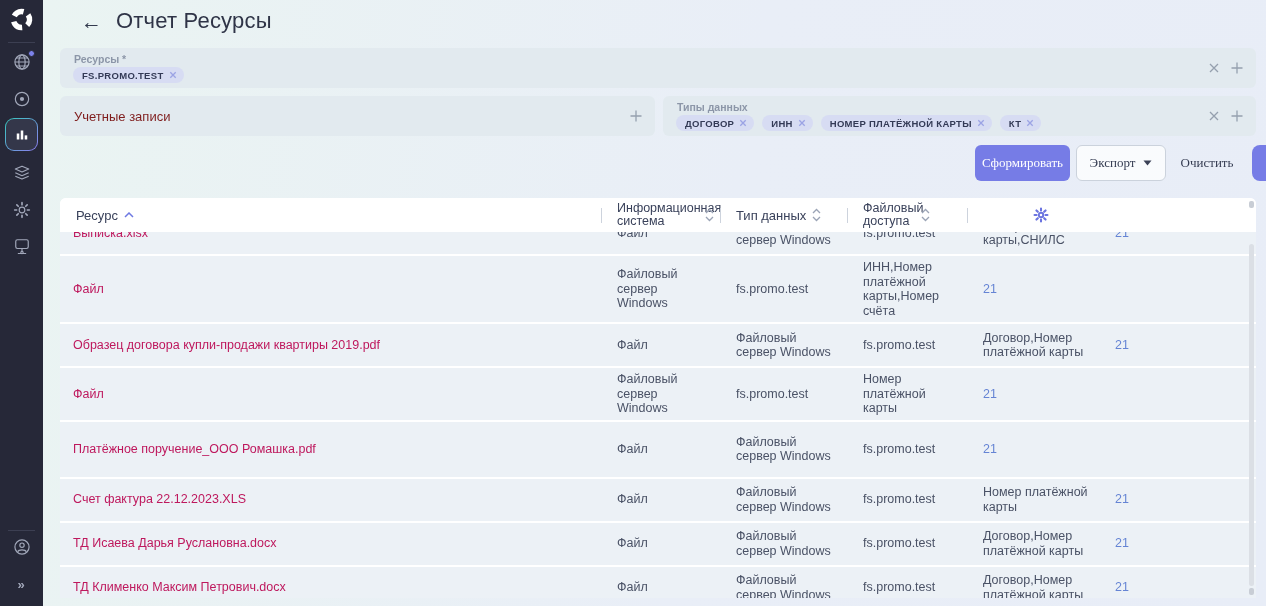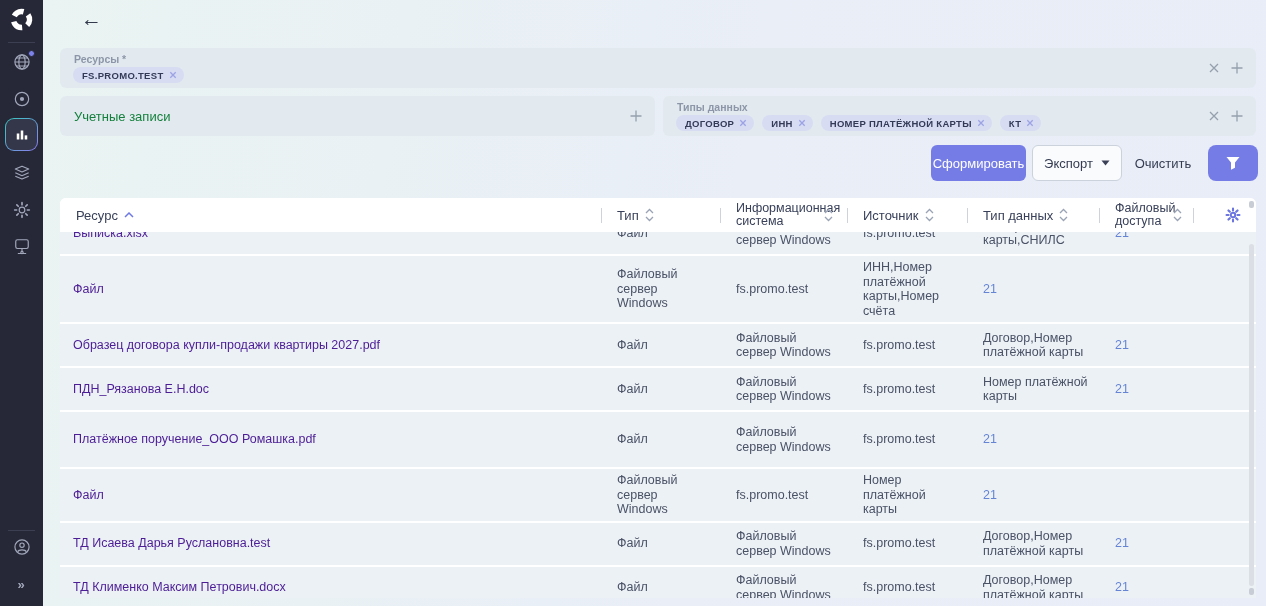--- a/index.html
+++ b/index.html
@@ -23,52 +23,52 @@
   .page-header { position:absolute; left:38px; top:8px; display:flex; align-items:center; gap:14px; }
   .back-arrow { font-size:21px; color:#333A4E; cursor:pointer; line-height:1; }
   .page-title { font-size:22px; color:#2F3447; letter-spacing:.2px; }
 
   
   .field { position:absolute; background:#E2EAEF; border-radius:6px; height:40px; }
   .f-resources { left:17px; top:48px; width:1196px; }
   .f-accounts  { left:17px; top:96px; width:595px; }
   .f-datatypes { left:620px; top:96px; width:593px; }
   .f-label { position:absolute; left:14px; top:5px; font-size:10.5px; color:#8C96A8;font-weight:bold; }
-  .f-placeholder { position:absolute; left:14px; top:0; height:40px; display:flex; align-items:center; font-size:13px; color:#15803d; }
+  .f-placeholder { position:absolute; left:14px; top:0; height:40px; display:flex; align-items:center; font-size:13px; color:#7f1d1d; }
   .chips { position:absolute; left:13px; top:19px; display:flex; gap:8px; }
   .chip { height:16px; display:flex; align-items:center; gap:5px; background:#D7DCF3; border-radius:9px;
           padding:0 7px 0 9px; font-size:9.5px; font-weight:bold; color:#333A56; letter-spacing:.3px; white-space:nowrap; }
   .chip svg { cursor:pointer; }
   .f-actions { position:absolute; right:12px; top:0; height:40px; display:flex; align-items:center; gap:10px; }
   .f-actions .ibtn { cursor:pointer; display:flex; align-items:center; }
 
   
-  .btn { position:absolute; top:145px; height:36px; border:none; border-radius:6px; font-family:Liberation Sans, sans-serif;
-         font-size:13px; display:flex; align-items:center; justify-content:center; cursor:pointer; }
+  .btn { position:absolute; top:145px; height:36px; border:none; border-radius:6px; font-family:Liberation Serif, serif;
+         font-size:13px; display:flex; align-items:center; justify-content:center; cursor:pointer;margin-left:44px; }
   .btn-generate { left:888px; width:95px; background:#767CE6; color:#fff; }
   .btn-export { left:989px; width:90px; background:rgba(255,255,255,0.75); border:1px solid #CBD2DC; color:#353C52; gap:8px; }
   .btn-clear { left:1090px; width:60px; background:transparent; color:#353C52; }
   .btn-filter { left:1165px; width:50px; height:36px; border-radius:8px; background:#767CE6; }
 
   
   .table { position:absolute; left:17px; top:198px; width:1196px; height:400px; background:#fff; border-radius:6px 6px 0 0; overflow:hidden; }
   .tgrid { display:grid; grid-template-columns:541px 119px 127px 120px 132px 94px 63px; }
   .thead { position:absolute; left:0; top:0; right:0; height:34px; background:#fff; z-index:5; }
   .th { display:flex; align-items:center; gap:6px; padding-left:16px; font-size:13px; color:#39415A; position:relative; }
   .th:first-child { }
   .th .lbl2 { font-size:12.5px; line-height:13px; }
   .th-sep { position:absolute; left:0; top:10px; width:1px; height:15px; background:#CDD3DD; }
   .th-gear { display:flex; align-items:center; justify-content:center; cursor:pointer; }
 
   .rows-clip { position:absolute; left:0; top:34px; right:0; bottom:0; overflow:hidden; }
   .rows-list { margin-top:-20px; }
   .trow { background:#ECF1F6; margin-bottom:2px; min-height:42px; }
   .trow.tall { min-height:55px; }
   .trow .c { display:flex; align-items:center; padding:4px 10px 4px 16px; font-size:12.5px; line-height:14.5px; color:#4A5266; }
-  .trow .c:first-child { padding-left:13px; color:#4c1d95; }
+  .trow .c:first-child { padding-left:13px; color:#be185d; }
   .subj-link { color:#6584D4; text-decoration:none; cursor:pointer; }
 
   .vscroll-thumb { position:absolute; right:2px; top:46px; bottom:12px; width:5px; border-radius:3px; background:#DBDFE5; z-index:6; }
   .vscroll-cap { position:absolute; right:2px; width:5px; height:7px; background:#C8CDD5; border-radius:2px; z-index:6; }
   .cap-top { top:3px; } .cap-bottom { bottom:3px; }
 
   svg { display:block; }
 </style>
 </head>
 <body>
@@ -148,20 +148,21 @@
 
   <div class="sb-item expand" style="top:574px;height:20px;">
     <span>»</span>
   </div>
 </div>
 
 <div class="main">
 
   <div class="page-header">
     <span class="back-arrow">←</span>
+    <span class="page-title">Отчет Ресурсы</span>
   </div>
 
   <div class="field f-resources">
     <div class="f-label">Ресурсы *</div>
     <div class="chips">
       <div class="chip">
         <span>FS.PROMO.TEST</span>
         <svg width="8" height="8" viewBox="0 0 8 8">
           <path d="M1.3 1.3 L6.7 6.7 M6.7 1.3 L1.3 6.7" stroke="#9BA3E4" stroke-width="1.3"></path>
         </svg>
@@ -252,37 +253,21 @@
 
     <div class="thead tgrid">
       <div class="th">
         <span>Ресурс</span>
         <svg width="10" height="6" viewBox="0 0 10 6">
           <path d="M1 5 L5 1 L9 5" stroke="#6E79E2" stroke-width="1.5" fill="none"></path>
         </svg>
       </div>
       <div class="th">
         <span class="th-sep"></span>
-        <span>Тип</span>
-        <svg width="9" height="14" viewBox="0 0 9 14">
-          <path d="M1 5 L4.5 1.5 L8 5" stroke="#9AA3B5" stroke-width="1.3" fill="none"></path>
-          <path d="M1 9 L4.5 12.5 L8 9" stroke="#9AA3B5" stroke-width="1.3" fill="none"></path>
-        </svg>
-      </div>
-      <div class="th">
-        <span class="th-sep"></span>
         <span class="lbl2" style="width:82px;">Информационная система</span>
-        <svg width="9" height="14" viewBox="0 0 9 14">
-          <path d="M1 5 L4.5 1.5 L8 5" stroke="#9AA3B5" stroke-width="1.3" fill="none"></path>
-          <path d="M1 9 L4.5 12.5 L8 9" stroke="#9AA3B5" stroke-width="1.3" fill="none"></path>
-        </svg>
-      </div>
-      <div class="th">
-        <span class="th-sep"></span>
-        <span>Источник</span>
         <svg width="9" height="14" viewBox="0 0 9 14">
           <path d="M1 5 L4.5 1.5 L8 5" stroke="#9AA3B5" stroke-width="1.3" fill="none"></path>
           <path d="M1 9 L4.5 12.5 L8 9" stroke="#9AA3B5" stroke-width="1.3" fill="none"></path>
         </svg>
       </div>
       <div class="th">
         <span class="th-sep"></span>
         <span>Тип данных</span>
         <svg width="9" height="14" viewBox="0 0 9 14">
           <path d="M1 5 L4.5 1.5 L8 5" stroke="#9AA3B5" stroke-width="1.3" fill="none"></path>
@@ -329,33 +314,32 @@
           <div class="c">Файловый сервер Windows</div>
           <div class="c">fs.promo.test</div>
           <div class="c">ИНН,Номер платёжной карты,Номер счёта</div>
           <div class="c">
               <a class="subj-link">21</a>
             </div>
           <div class="c"></div>
         </div>
 
         <div class="trow tgrid">
-          <div class="c">Образец договора купли-продажи квартиры 2027.pdf</div>
+          <div class="c">Образец договора купли-продажи квартиры 2019.pdf</div>
           <div class="c">Файл</div>
           <div class="c">Файловый сервер Windows</div>
           <div class="c">fs.promo.test</div>
           <div class="c">Договор,Номер платёжной карты</div>
           <div class="c">
               <a class="subj-link">21</a>
             </div>
           <div class="c"></div>
         </div>
 
         <div class="trow tgrid">
-          <div class="c">ПДН_Рязанова Е.Н.doc</div>
           <div class="c">Файл</div>
           <div class="c">Файловый сервер Windows</div>
           <div class="c">fs.promo.test</div>
           <div class="c">Номер платёжной карты</div>
           <div class="c">
               <a class="subj-link">21</a>
             </div>
           <div class="c"></div>
         </div>
 
@@ -364,32 +348,33 @@
           <div class="c">Файл</div>
           <div class="c">Файловый сервер Windows</div>
           <div class="c">fs.promo.test</div>
           <div class="c">
               <a class="subj-link">21</a>
             </div>
           <div class="c"></div>
         </div>
 
         <div class="trow tgrid">
+          <div class="c">Счет фактура 22.12.2023.XLS</div>
           <div class="c">Файл</div>
           <div class="c">Файловый сервер Windows</div>
           <div class="c">fs.promo.test</div>
           <div class="c">Номер платёжной карты</div>
           <div class="c">
               <a class="subj-link">21</a>
             </div>
           <div class="c"></div>
         </div>
 
         <div class="trow tgrid">
-          <div class="c">ТД Исаева Дарья Руслановна.test</div>
+          <div class="c">ТД Исаева Дарья Руслановна.docx</div>
           <div class="c">Файл</div>
           <div class="c">Файловый сервер Windows</div>
           <div class="c">fs.promo.test</div>
           <div class="c">Договор,Номер платёжной карты</div>
           <div class="c">
               <a class="subj-link">21</a>
             </div>
           <div class="c"></div>
         </div>
 

